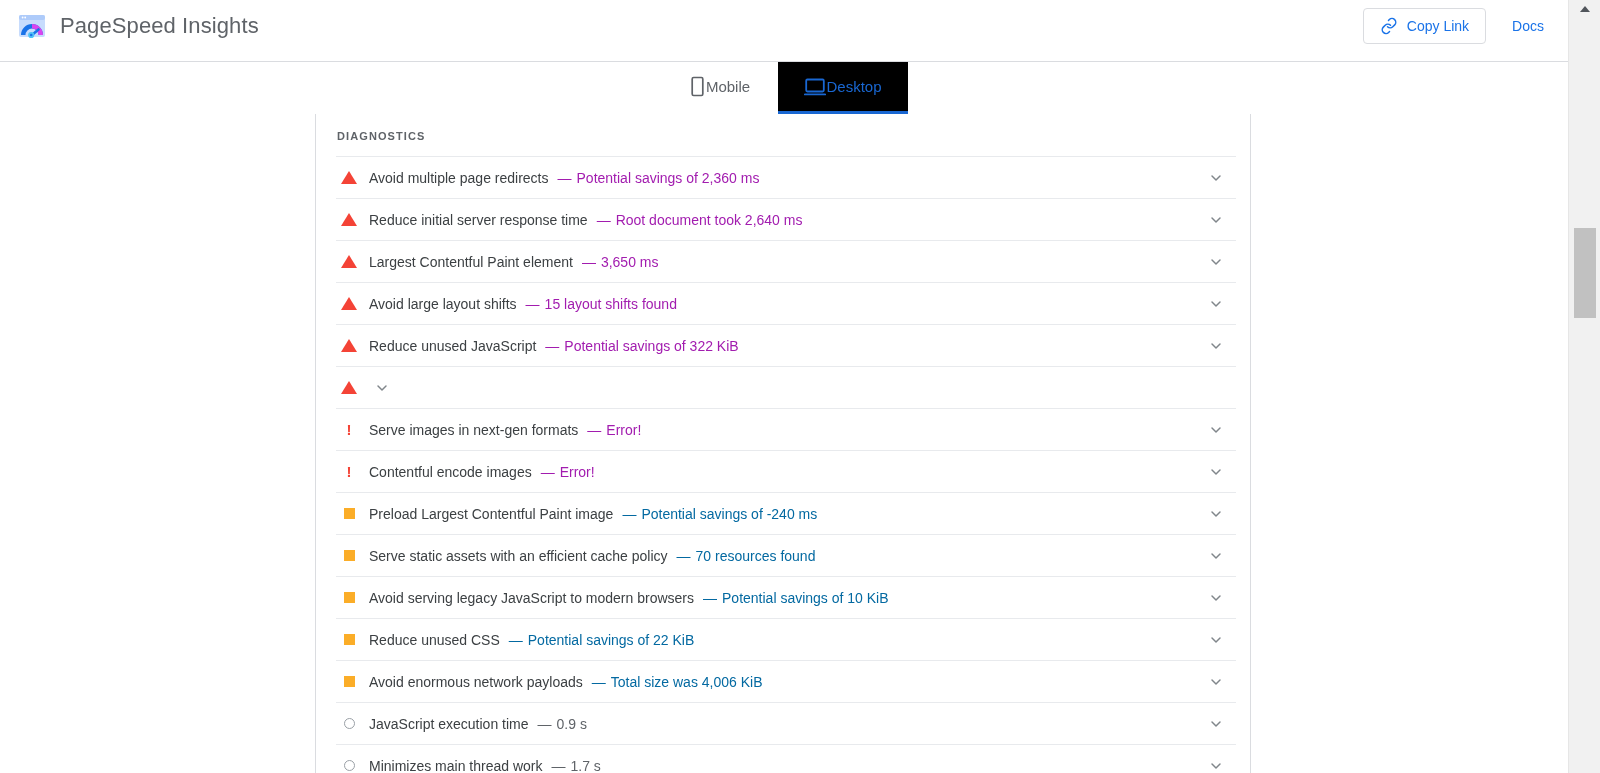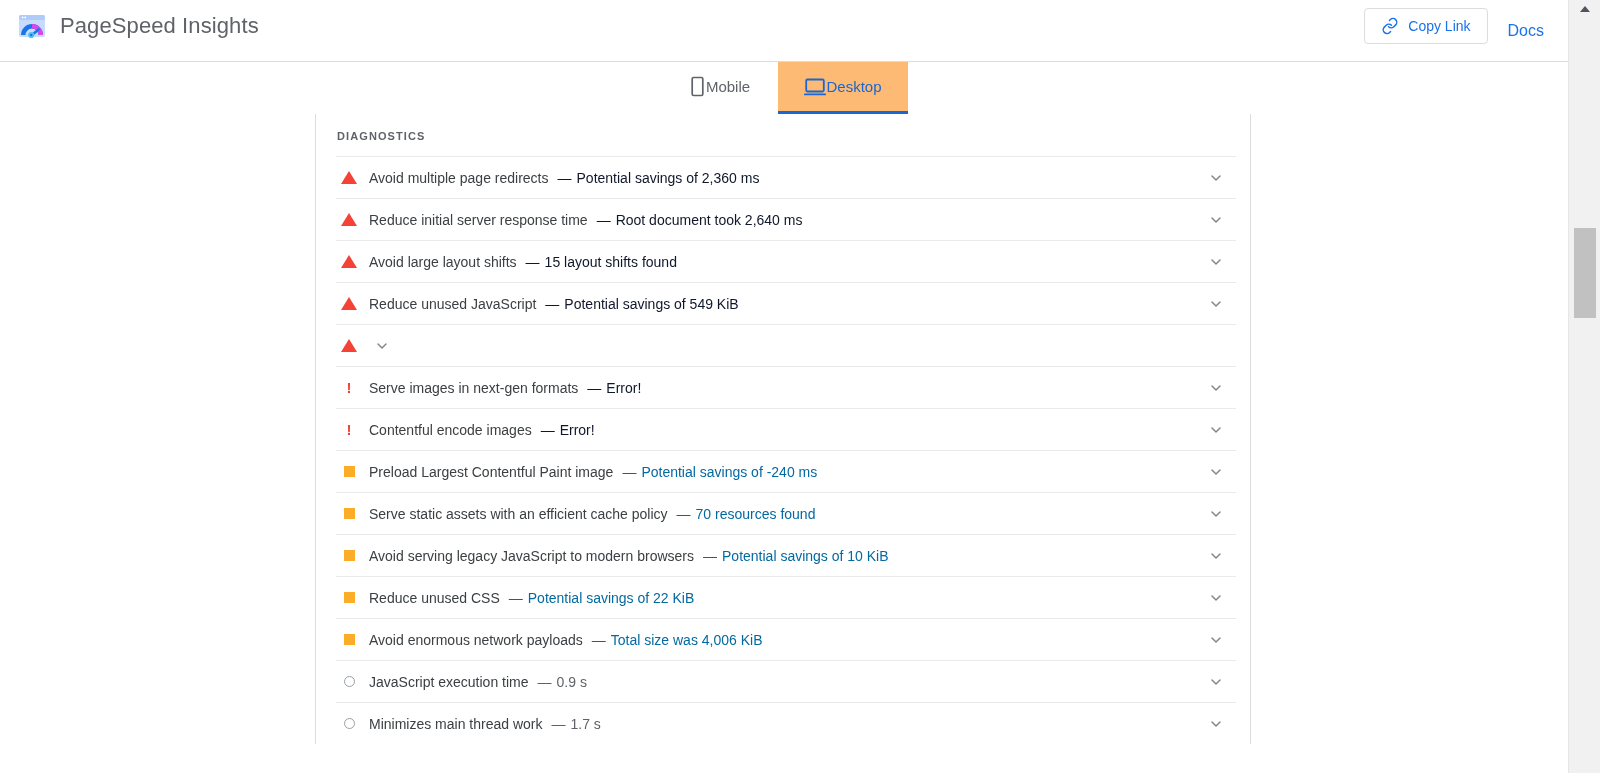--- a/index.html
+++ b/index.html
@@ -51,21 +51,21 @@
     font-size: 22px;
     color: #5f6368;
     letter-spacing: .1px;
     white-space: nowrap;
   }
 
   .header-spacer { flex: 1 1 auto; }
 
   .header-actions {
     display: flex;
-    align-items: flex-end;
+    align-items: center;
     gap: 14px;
   }
 
   .copy-link-btn {
     display: inline-flex;
     align-items: center;
     gap: 9px;
     height: 36px;
     padding: 0 16px;
     border: 1px solid #dadce0;
@@ -74,25 +74,26 @@
     color: #1a73e8;
     font-size: 14px;
     font-family: "Liberation Sans", sans-serif;
     cursor: pointer;
     white-space: nowrap;
   }
   .copy-link-btn .link-icon { width: 18px; height: 18px; display: block; }
 
   .docs-link {
     color: #1a73e8;
-    font-size: 16px;
+    font-size: 14px;
     text-decoration: none;
     cursor: pointer;
     padding: 4px 6px;
     white-space: nowrap;
+    margin-left: 6px;
   }
 
   
   .tabstrip {
     position: relative;
     height: 52px;
     display: flex;
     align-items: stretch;
     justify-content: center;
     background: #ffffff;
@@ -111,21 +112,21 @@
     border-bottom: 3px solid transparent;
     cursor: pointer;
     font-family: "Liberation Sans", sans-serif;
     position: relative;
   }
   .tab svg { display: block; }
   .tab .tab-label { white-space: nowrap; }
 
   .tab.active {
     color: #1967d2;
-    background: #fdba74;
+    background: #000000;
     border-bottom-color: #1967d2;
   }
 
   
   .card-wrap {
     position: relative;
     display: flex;
     justify-content: center;
   }
 
@@ -201,21 +202,21 @@
     padding-left: 7px;
   }
 
   .audit-title { color: #3c4043; }
 
   .audit-detail {
     margin-left: 9px;
   }
   .audit-detail .dash { margin-right: 5px; }
 
-  .sev-red   .audit-detail { color: #0f172a; }
+  .sev-red   .audit-detail { color: #a21caf; }
   .sev-orange .audit-detail { color: #0369a1; }
   .sev-gray  .audit-detail { color: #5f6368; }
 
   .chevron {
     flex: 0 0 40px;
     display: flex;
     align-items: center;
     justify-content: center;
     height: 100%;
   }
@@ -346,36 +347,50 @@
         <svg width="16" height="16" viewBox="0 0 24 24" fill="none" stroke="#80868b" stroke-width="2.2" stroke-linecap="round" stroke-linejoin="round">
           <polyline points="6 9 12 15 18 9"></polyline>
         </svg>
       </div>
     </div>
           <div class="audit-row sev-red">
       <div class="audit-icon">
               <span class="sev-fail-triangle"></span>
             </div>
       <div class="audit-text">
+        <span class="audit-title">Largest Contentful Paint element</span>
+        <span class="audit-detail"><span class="dash">—</span><span class="dval">3,650 ms</span></span>
+      </div>
+      <div class="chevron">
+        <svg width="16" height="16" viewBox="0 0 24 24" fill="none" stroke="#80868b" stroke-width="2.2" stroke-linecap="round" stroke-linejoin="round">
+          <polyline points="6 9 12 15 18 9"></polyline>
+        </svg>
+      </div>
+    </div>
+          <div class="audit-row sev-red">
+      <div class="audit-icon">
+              <span class="sev-fail-triangle"></span>
+            </div>
+      <div class="audit-text">
         <span class="audit-title">Avoid large layout shifts</span>
         <span class="audit-detail"><span class="dash">—</span><span class="dval">15 layout shifts found</span></span>
       </div>
       <div class="chevron">
         <svg width="16" height="16" viewBox="0 0 24 24" fill="none" stroke="#80868b" stroke-width="2.2" stroke-linecap="round" stroke-linejoin="round">
           <polyline points="6 9 12 15 18 9"></polyline>
         </svg>
       </div>
     </div>
           <div class="audit-row sev-red">
       <div class="audit-icon">
               <span class="sev-fail-triangle"></span>
             </div>
       <div class="audit-text">
         <span class="audit-title">Reduce unused JavaScript</span>
-        <span class="audit-detail"><span class="dash">—</span><span class="dval">Potential savings of 549 KiB</span></span>
+        <span class="audit-detail"><span class="dash">—</span><span class="dval">Potential savings of 322 KiB</span></span>
       </div>
       <div class="chevron">
         <svg width="16" height="16" viewBox="0 0 24 24" fill="none" stroke="#80868b" stroke-width="2.2" stroke-linecap="round" stroke-linejoin="round">
           <polyline points="6 9 12 15 18 9"></polyline>
         </svg>
       </div>
     </div>
           <div class="audit-row sev-red">
       <div class="audit-icon">
               <span class="sev-fail-triangle"></span>

